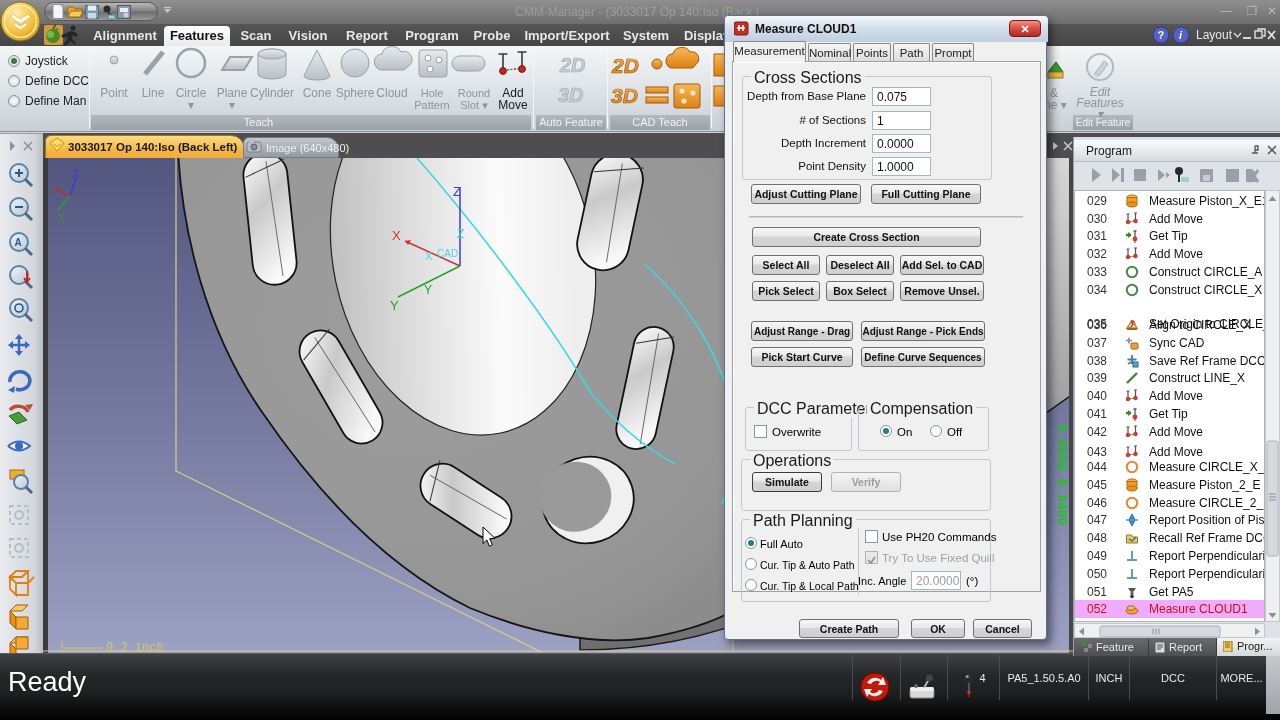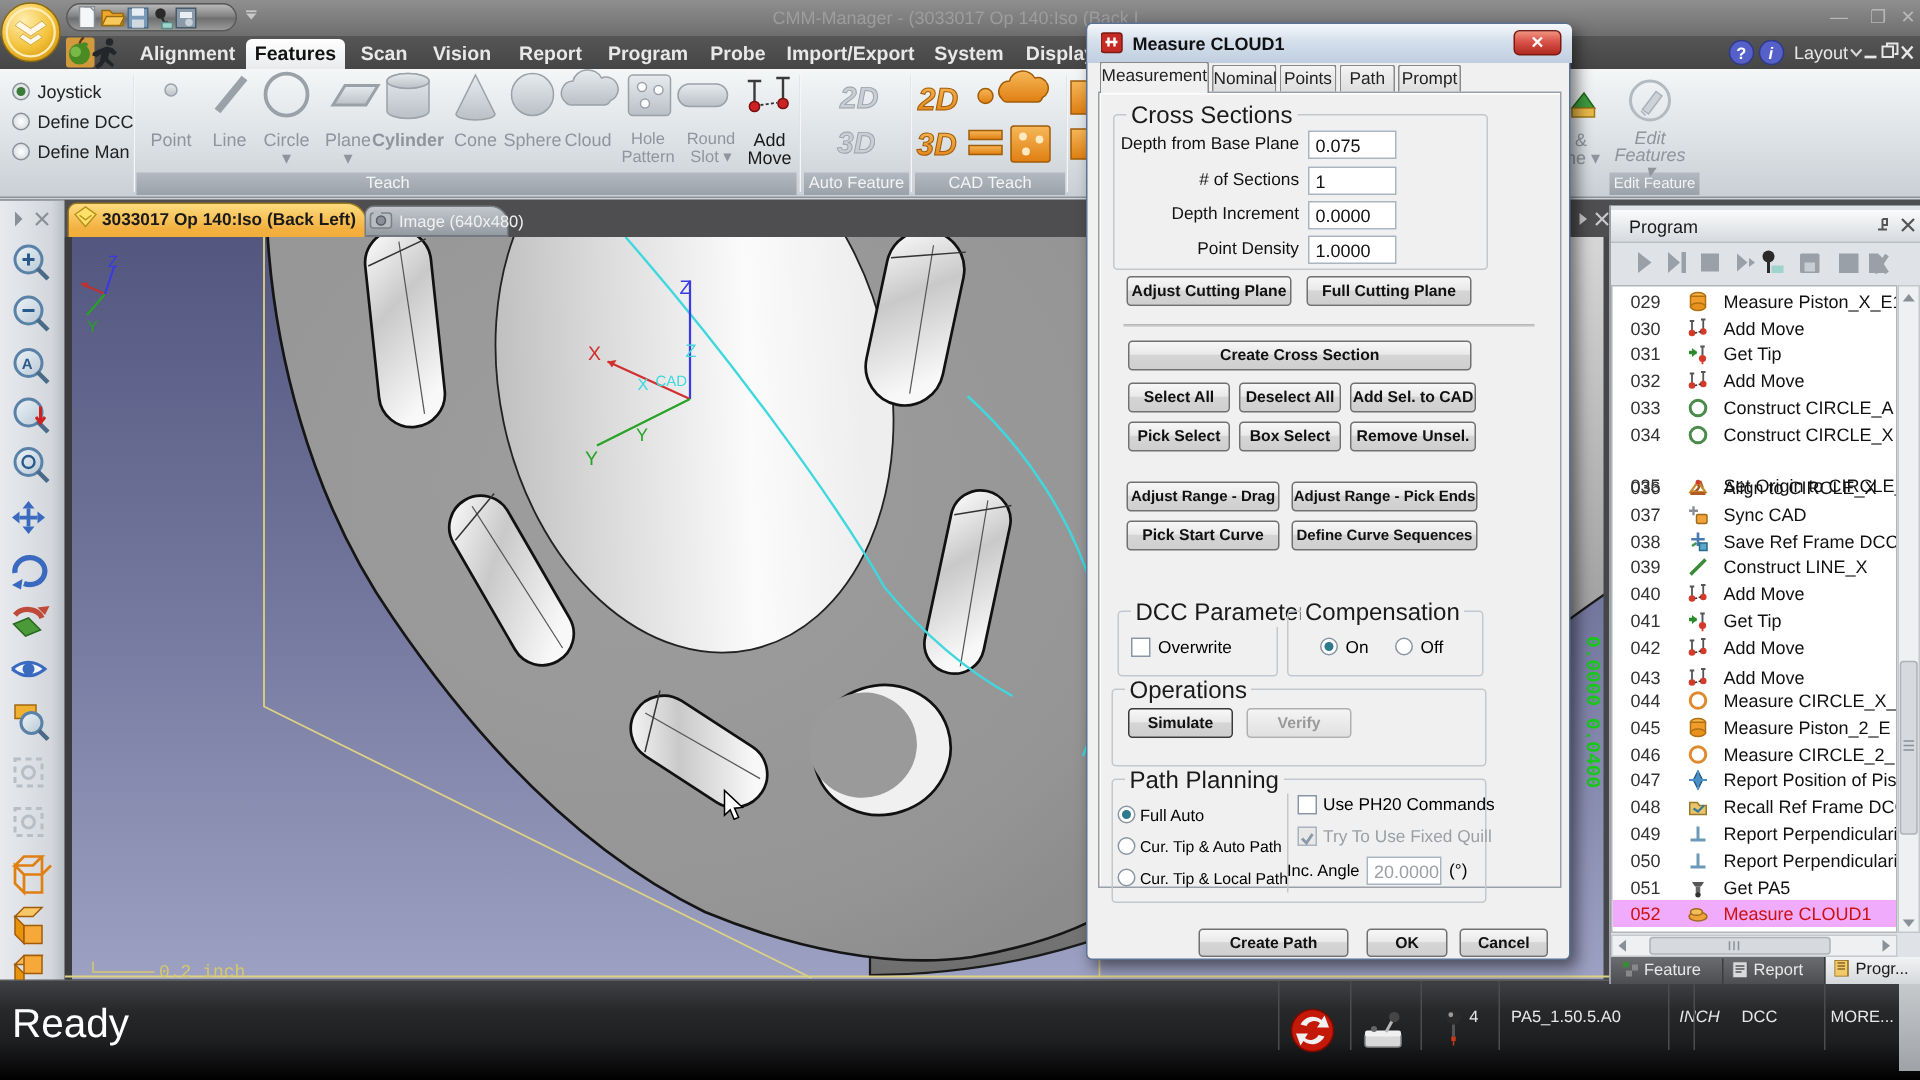--- a/index.html
+++ b/index.html
@@ -267,21 +267,21 @@
     <rect x="1048" y="26" width="15" height="6" fill="#e8b84a" stroke="#a07a1a"></rect>
     <text x="1050" y="51" font-size="12" fill="#8e959c">&amp;</text>
     <text x="1044" y="63" font-size="12" fill="#8e959c">ne ▾</text>
     <circle cx="1100" cy="21" r="13" fill="none" stroke="#b3bac0" stroke-width="2"></circle>
     <path d="M1095 27 l9 -12 l4 3 l-9 12 z M1094 28 l3 3" fill="#ccd2d8" stroke="#aab1b8"></path>
   </svg>
   <div class="iconlbl" style="left:94px;top:41px;width:40px;">Point</div>
   <div class="iconlbl" style="left:134px;top:41px;width:38px;">Line</div>
   <div class="iconlbl" style="left:172px;top:41px;width:38px;">Circle ▾</div>
   <div class="iconlbl" style="left:213px;top:41px;width:38px;">Plane ▾</div>
-  <div class="iconlbl" style="left:247px;top:41px;width:50px;font-weight:bold;">Cylinder</div>
+  <div class="iconlbl" style="left:247px;top:41px;width:50px;">Cylinder</div>
   <div class="iconlbl" style="left:299px;top:41px;width:36px;">Cone</div>
   <div class="iconlbl" style="left:335px;top:41px;width:40px;">Sphere</div>
   <div class="iconlbl" style="left:372px;top:41px;width:40px;">Cloud</div>
   <div class="iconlbl" style="left:409px;top:41px;width:46px;font-size:11px;">Hole<br>Pattern</div>
   <div class="iconlbl" style="left:455px;top:41px;width:38px;font-size:11px;">Round<br>Slot ▾</div>
   <div class="iconlbl" style="left:493px;top:41px;width:40px;color:#1a1a1a;">Add<br>Move</div>
   <div class="iconlbl" style="left:1072px;top:41px;width:56px;line-height:11px;font-style:italic;">Edit<br>Features ▾</div>
   </div>
 </div>
 
@@ -504,21 +504,21 @@
   </g>
 </svg>
 </div>
 
 <div id="statusbar">
   <div id="ready">Ready</div>
   <div class="scell" style="left:852px;width:48px;"></div>
   <div class="scell" style="left:900px;width:47px;"></div>
   <div class="scell" style="left:947px;width:52px;"><span style="margin-left:18px;">4</span></div>
   <div class="scell" style="left:999px;width:89px;"><span>PA5_1.50.5.A0</span></div>
-  <div class="scell" style="left:1112px;width:41px;font-style:italic;"><span>INCH</span></div>
+  <div class="scell" style="left:1088px;width:41px;"><span>INCH</span></div>
   <div class="scell" style="left:1129px;width:87px;"><span>DCC</span></div>
   <div class="scell" style="left:1216px;width:50px;"><span>MORE...</span></div>
   <div style="position:absolute;left:1266px;top:0;width:14px;height:60px;background:linear-gradient(#c8cbce,#9fa3a7);"></div>
   <svg style="position:absolute;left:0;top:0;" width="1280" height="60">
     <g transform="translate(875,33)">
       <circle r="14" fill="#c41808"></circle>
       <circle r="14" fill="none" stroke="#7a0a00" stroke-width="1"></circle>
       <path d="M-8 -4 a9 9 0 0 1 14 -3 l2 -3 l3 8 l-8 0 l2 -3 a6 6 0 0 0 -9 2 z" fill="#f0f0f0"></path>
       <path d="M8 4 a9 9 0 0 1 -14 3 l-2 3 l-3 -8 l8 0 l-2 3 a6 6 0 0 0 9 -2 z" fill="#f0f0f0"></path>
     </g>

